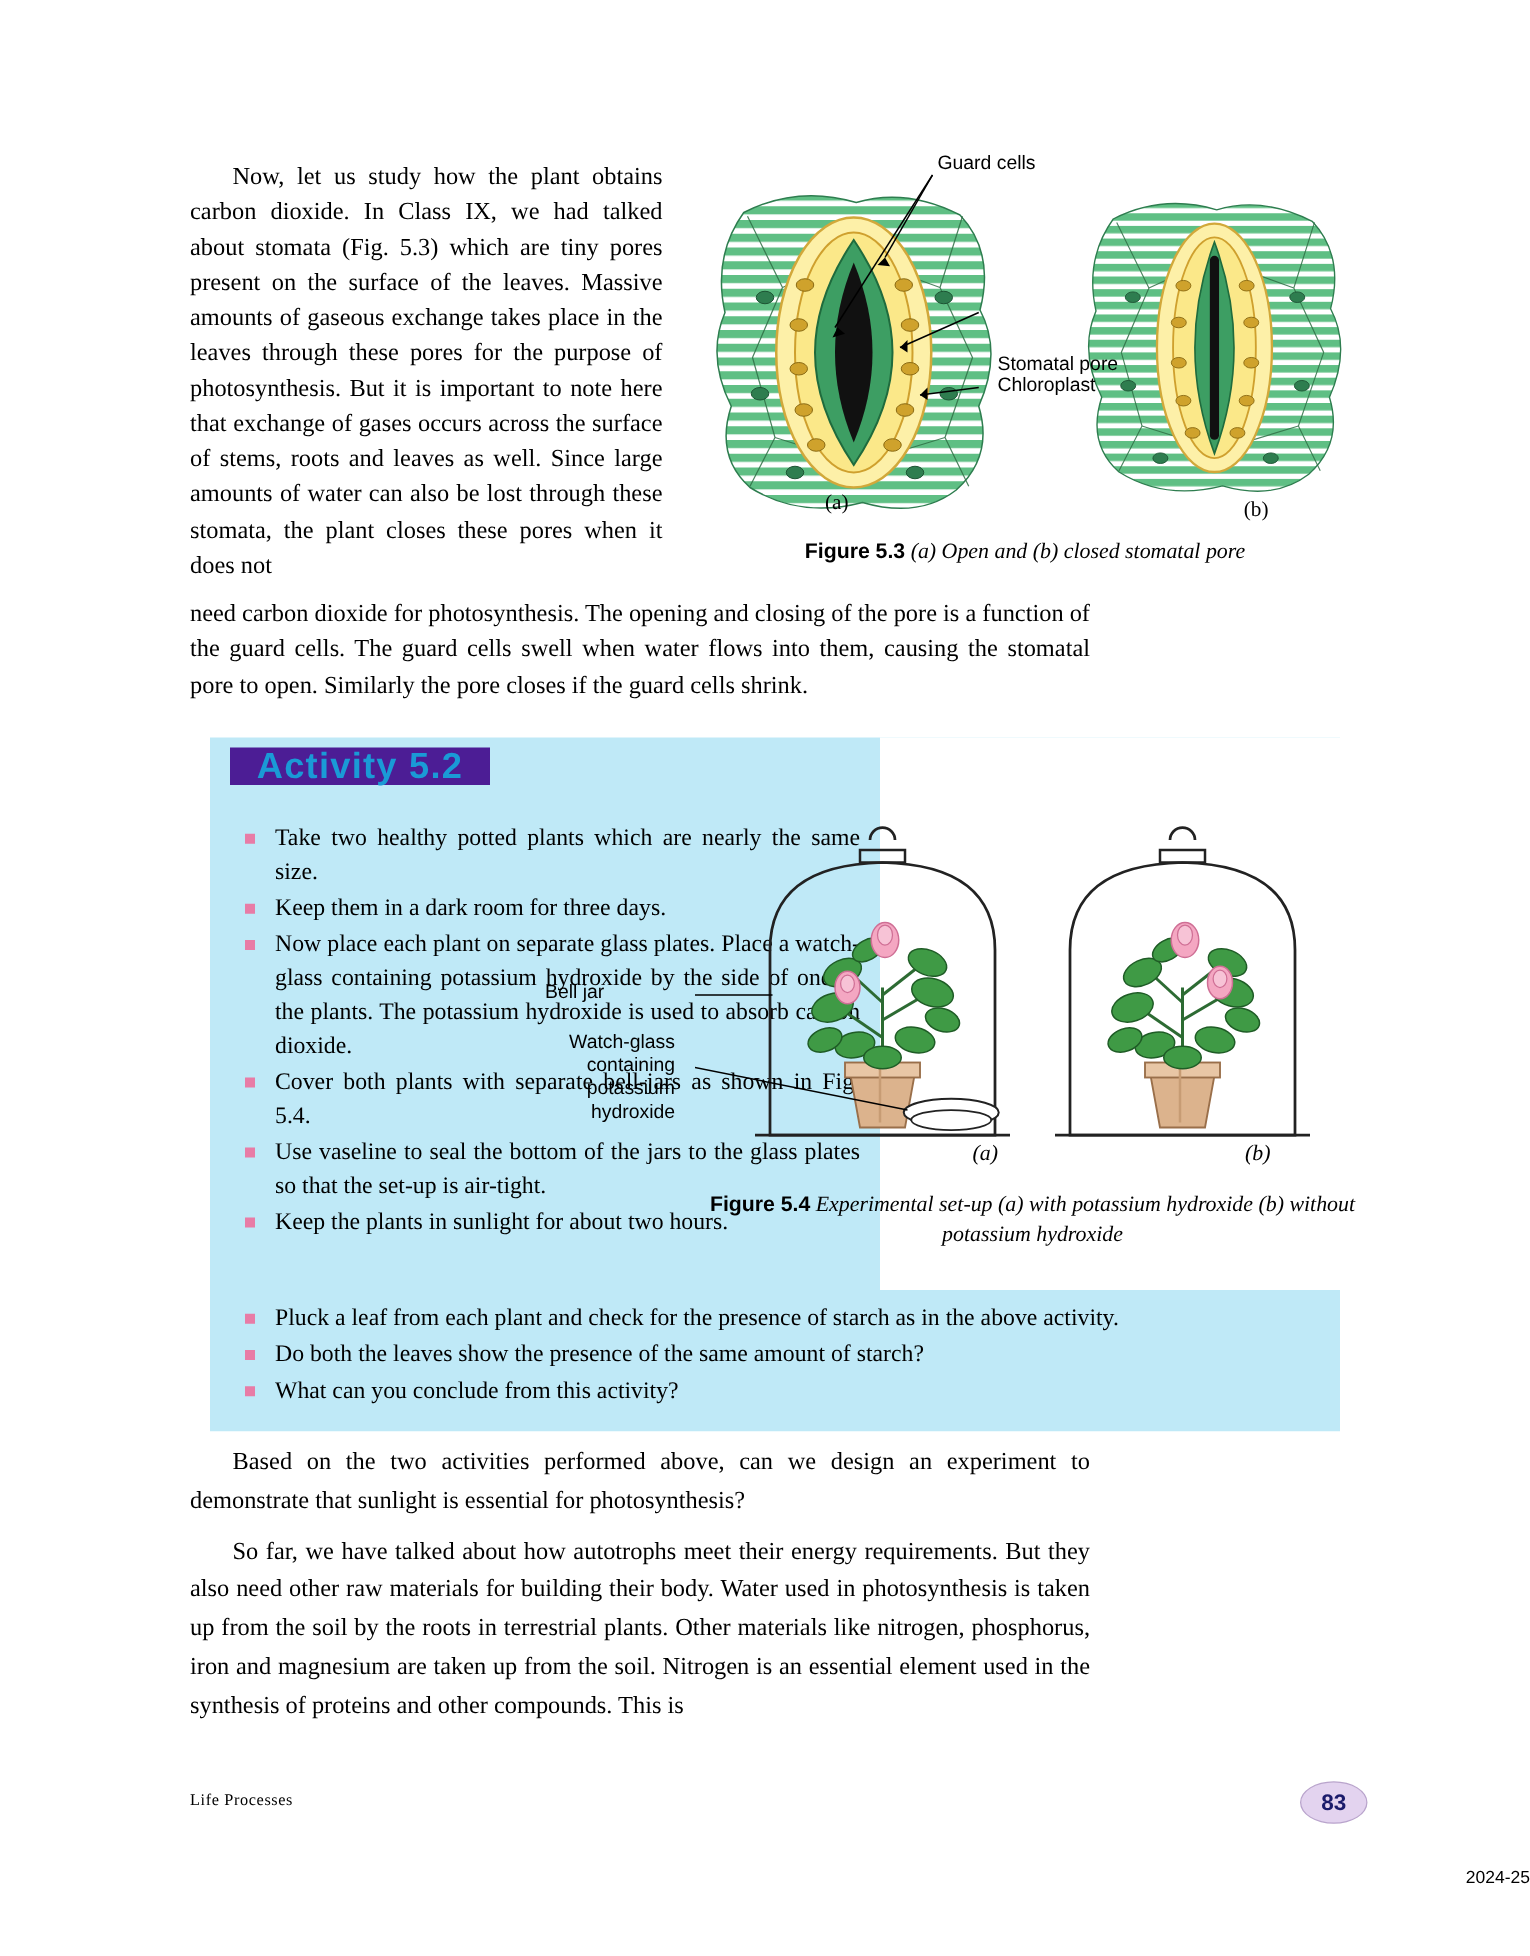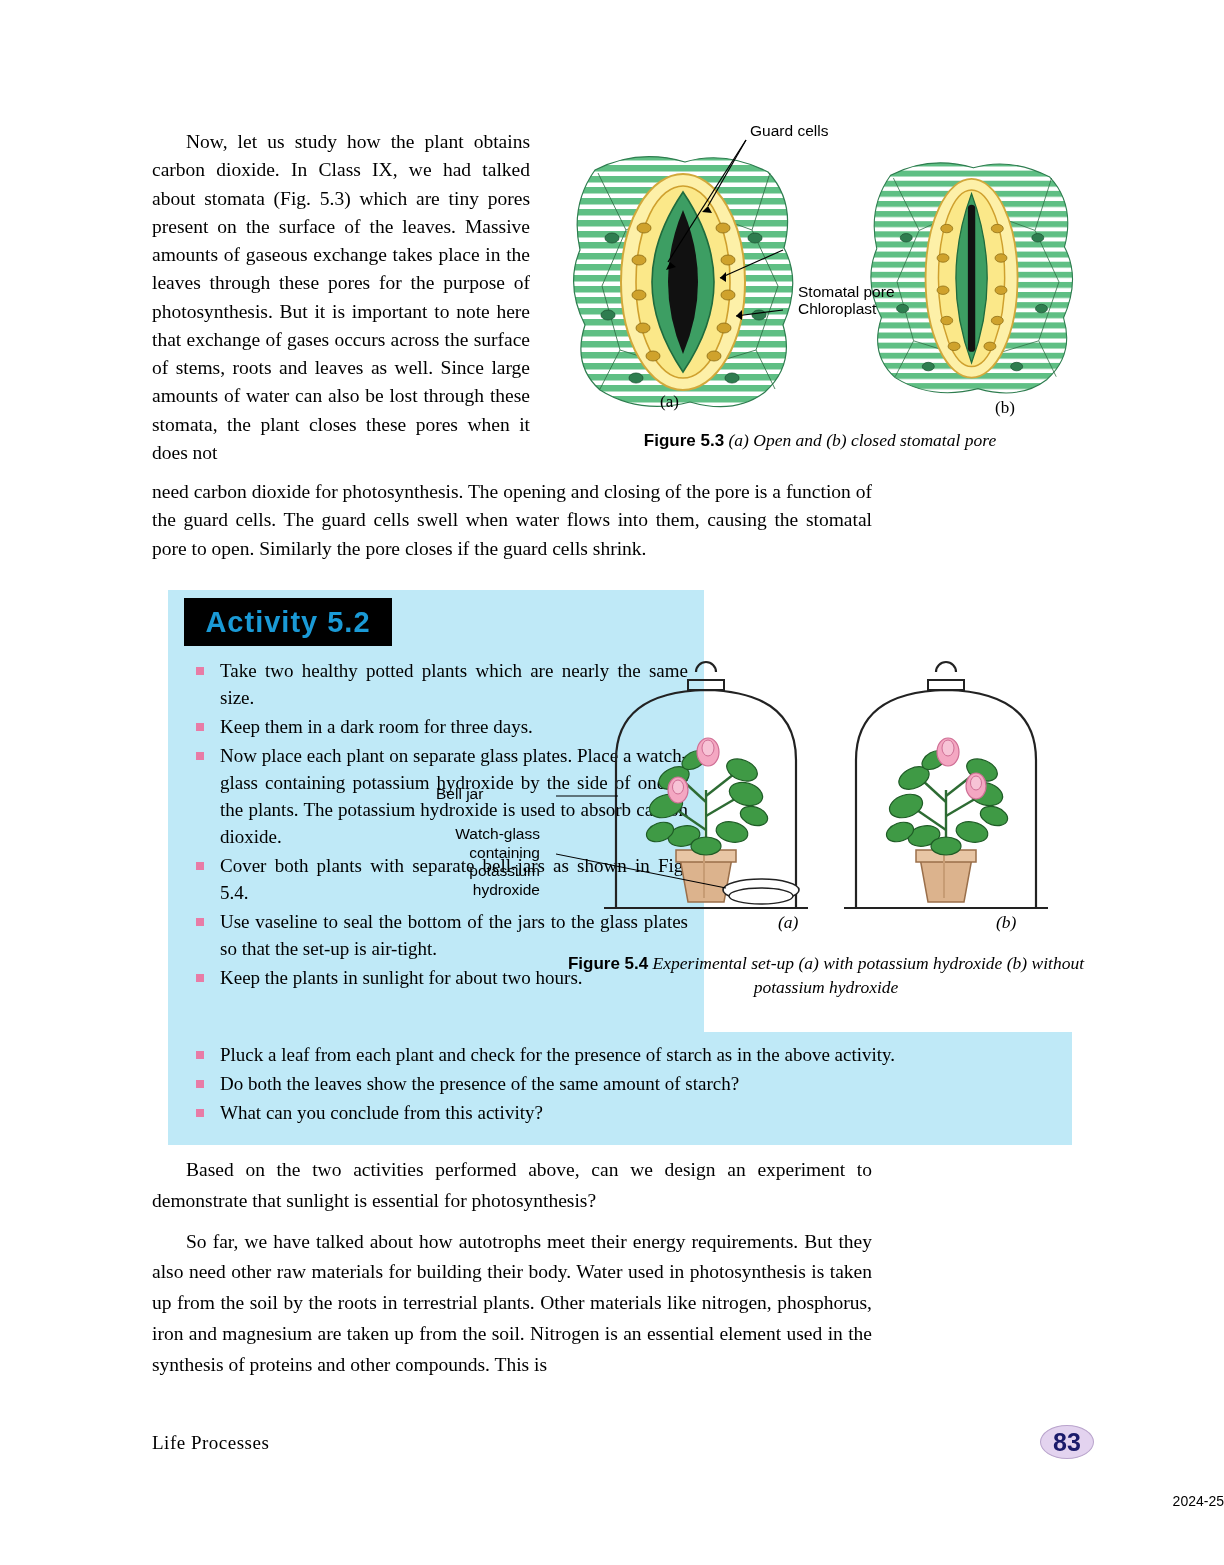--- a/index.html
+++ b/index.html
@@ -85,22 +85,22 @@
     top: 0px;
     width: 368px;
     height: 442px;
     background: #ffffff;
   }
   .activity-title {
     position: absolute;
     left: 16px;
     top: 8px;
     width: 208px;
-    height: 48px;
-    background: #000000;
+    height: 30px;
+    background: #4c1d95;
     color: #1a9ad6;
     font-family: "Liberation Sans", sans-serif;
     font-weight: bold;
     font-size: 29px;
     letter-spacing: 1px;
     display: flex;
     align-items: center;
     justify-content: center;
   }
   .act-list {
@@ -165,36 +165,36 @@
     text-align: justify;
   }
   .bottom-text p { margin: 0 0 10px 0; }
 
   
   .footer-left {
     position: absolute;
     left: 152px;
     top: 1432px;
     font-family: "Liberation Serif", serif;
-    font-size: 19px;
+    font-size: 13px;
     letter-spacing: .5px;
   }
   .page-num {
     position: absolute;
     left: 1040px;
     top: 1425px;
     width: 52px;
     height: 32px;
     border-radius: 50%;
     background: #e3d3ef;
     border: 1px solid #b9a4cc;
     color: #1b1b6b;
     font-family: "Liberation Sans", sans-serif;
     font-weight: bold;
-    font-size: 25px;
+    font-size: 18px;
     display: flex;
     align-items: center;
     justify-content: center;
   }
   .year {
     position: absolute;
     left: 0;
     top: 1493px;
     width: 1224px;
     text-align: right;

